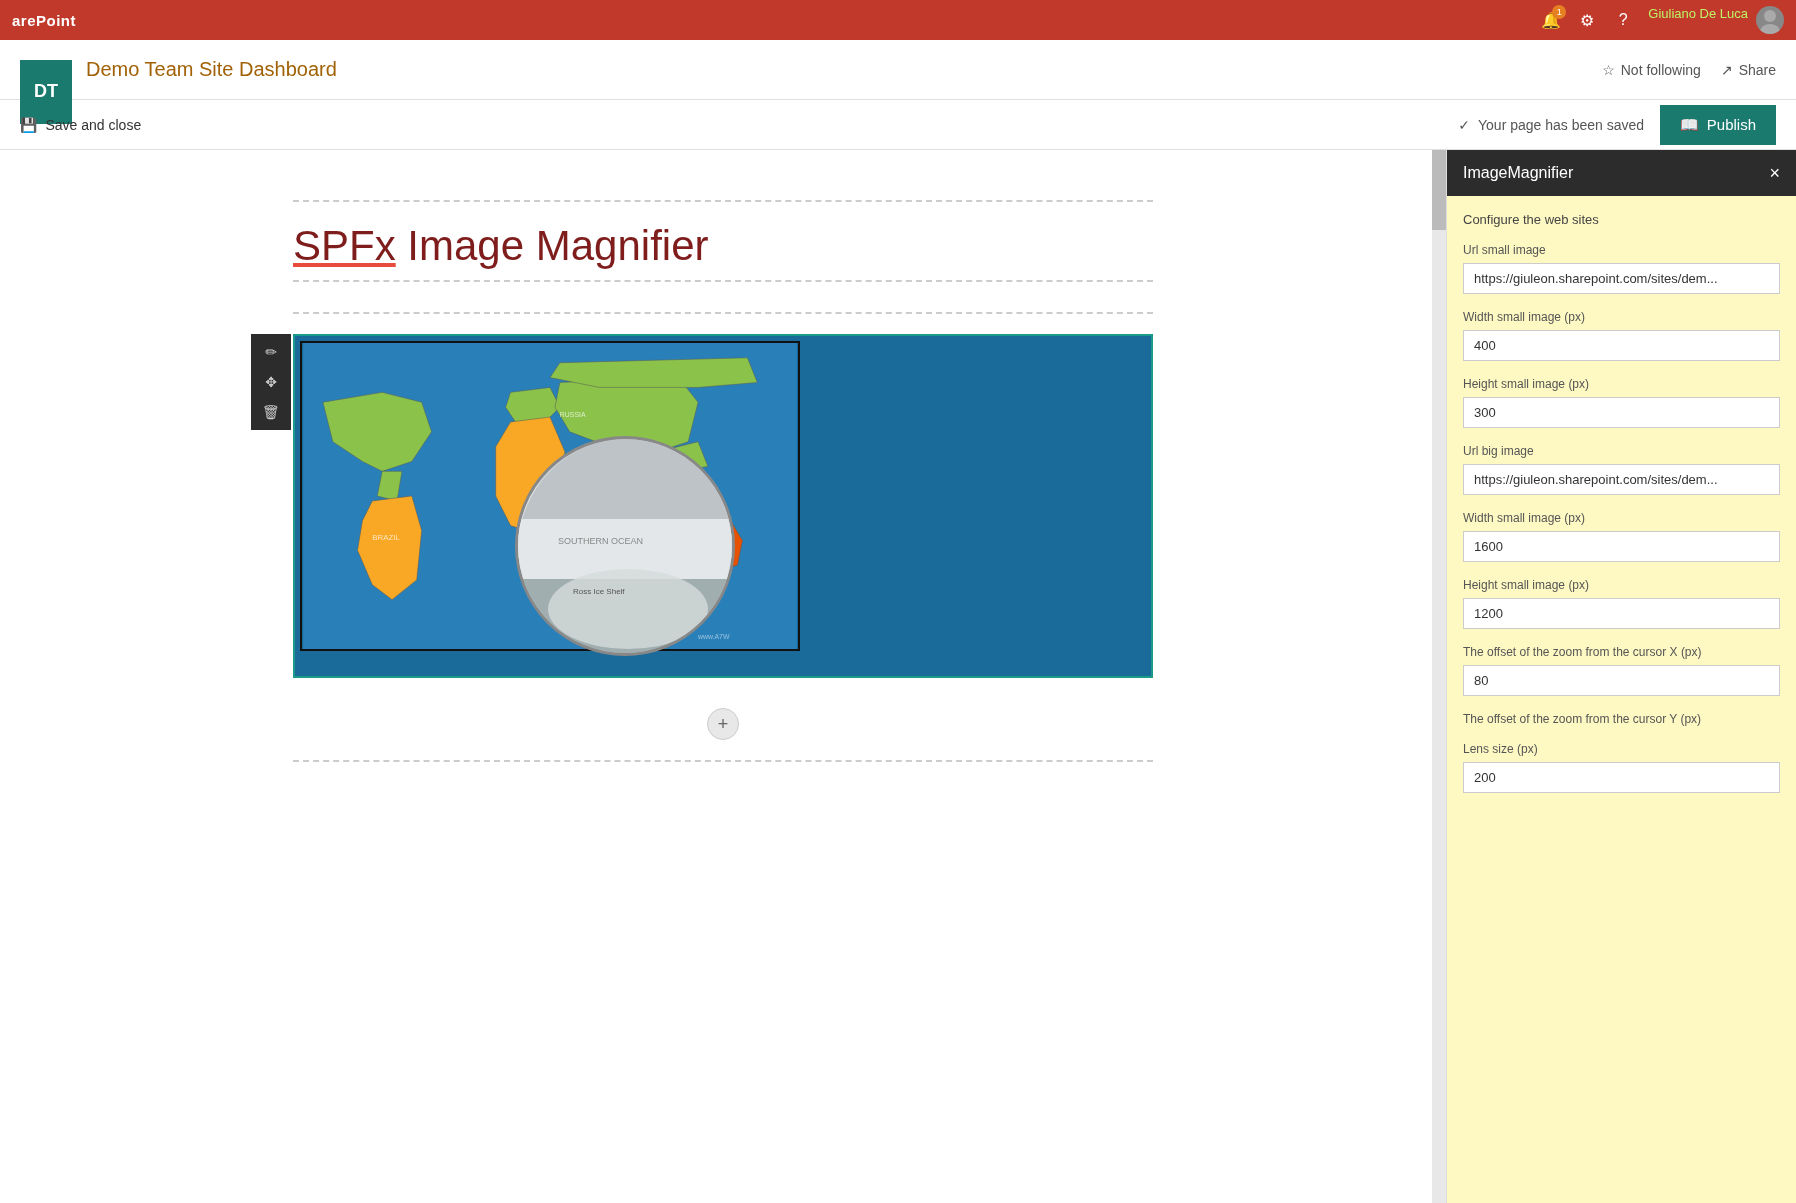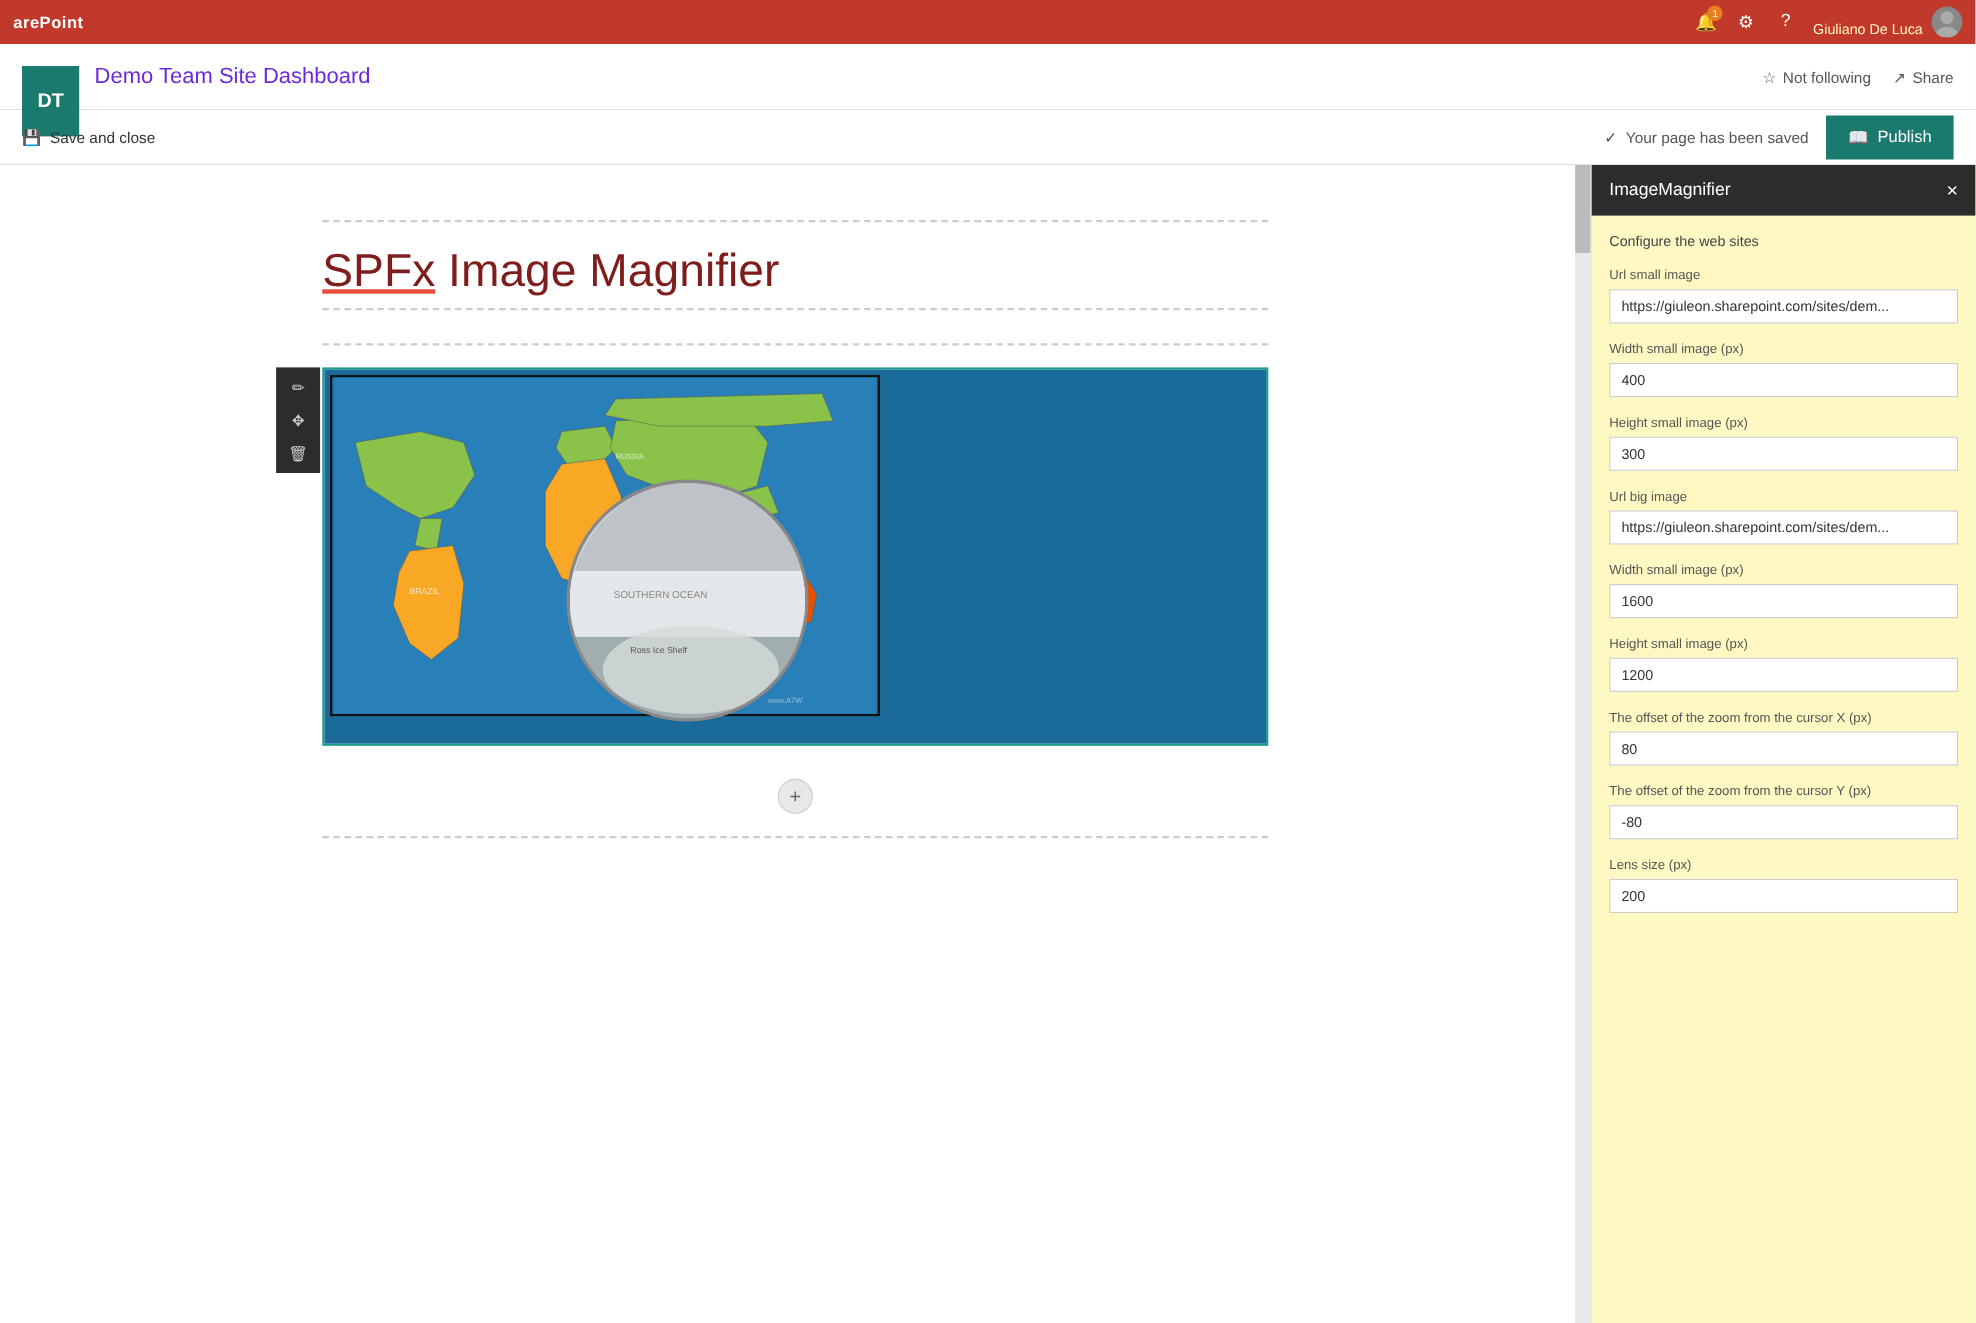--- a/index.html
+++ b/index.html
@@ -18,41 +18,41 @@
     .topbar-left { display: flex; align-items: center; }
     .topbar-brand { font-size: 15px; font-weight: 600; color: white; letter-spacing: 0.5px; }
     .topbar-right { display: flex; align-items: center; gap: 14px; }
     .topbar-icon { width: 22px; height: 22px; display: flex; align-items: center; justify-content: center; cursor: pointer; color: white; font-size: 16px; position: relative; }
     .notification-badge {
       position: absolute; top: -4px; right: -4px;
       background: #e67e22; color: white; border-radius: 50%;
       width: 14px; height: 14px; font-size: 9px;
       display: flex; align-items: center; justify-content: center;
     }
-    .topbar-user { display: flex; align-items: flex-end; gap: 8px; color: #fef9c3; font-size: 13px; cursor: pointer; }
+    .topbar-user { display: flex; align-items: flex-start; gap: 8px; color: #bef264; font-size: 13px; cursor: pointer; }
     .user-avatar { width: 28px; height: 28px; border-radius: 50%; background: #888; overflow: hidden; display: flex; align-items: center; justify-content: center; }
 
     
     .page-header {
       background: white;
       height: 60px;
       display: flex;
       align-items: center;
       justify-content: space-between;
       padding: 0 20px;
       border-bottom: 1px solid #e0e0e0;
     }
     .page-header-left { display: flex; align-items: center; gap: 14px; }
     .site-logo {
       width: 52px; height: 64px;
       background: #1a7a6e;
       color: white; font-size: 18px; font-weight: 600;
       display: flex; align-items: center; justify-content: center; margin-top: 44px;
     }
-    .site-title { font-size: 20px; color: #6d28d9; font-weight: 400; }
+    .site-title { font-size: 20px; color: #a16207; font-weight: 400; }
     .page-header-right { display: flex; align-items: center; gap: 20px; }
     .not-following-btn { display: flex; align-items: center; gap: 6px; color: #555; font-size: 14px; cursor: pointer; background: none; border: none; }
     .share-btn { display: flex; align-items: center; gap: 6px; color: #555; font-size: 14px; cursor: pointer; background: none; border: none; }
 
     
     .edit-toolbar {
       background: white;
       height: 50px;
       display: flex;
       align-items: center;
@@ -394,19 +394,19 @@
 
       <div id="form-fields-container">
 
       <div class="form-group"><label class="form-label">Url small image</label><input type="text" class="form-input" value="https://giuleon.sharepoint.com/sites/dem..." style=""></div>
           <div class="form-group"><label class="form-label">Width small image (px)</label><input type="text" class="form-input" value="400" style=""></div>
           <div class="form-group"><label class="form-label">Height small image (px)</label><input type="text" class="form-input" value="300" style=""></div>
           <div class="form-group"><label class="form-label">Url big image</label><input type="text" class="form-input" value="https://giuleon.sharepoint.com/sites/dem..." style=""></div>
           <div class="form-group"><label class="form-label">Width small image (px)</label><input type="text" class="form-input" value="1600" style=""></div>
           <div class="form-group"><label class="form-label">Height small image (px)</label><input type="text" class="form-input" value="1200" style=""></div>
           <div class="form-group"><label class="form-label">The offset of the zoom from the cursor X (px)</label><input type="text" class="form-input" value="80" style=""></div>
-          <div class="form-group"><label class="form-label">The offset of the zoom from the cursor Y (px)</label><input type="text" class="form-input" value="-80" style=""></div>
+          <div class="form-group"><label class="form-label">The offset of the zoom from the cursor Y (px)</label></div>
           <div class="form-group"><label class="form-label">Lens size (px)</label><input type="text" class="form-input" value="200" style=""></div>
         </div>
     </div>
   </div>
 
 </div>
 
 </body></html>

